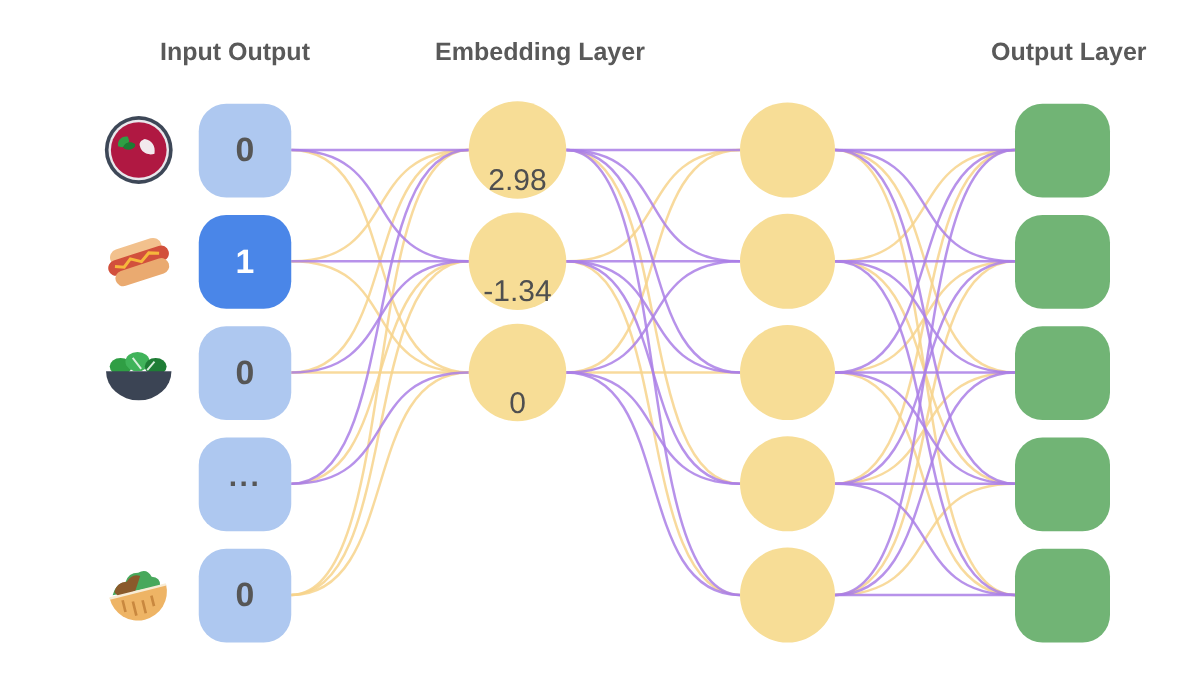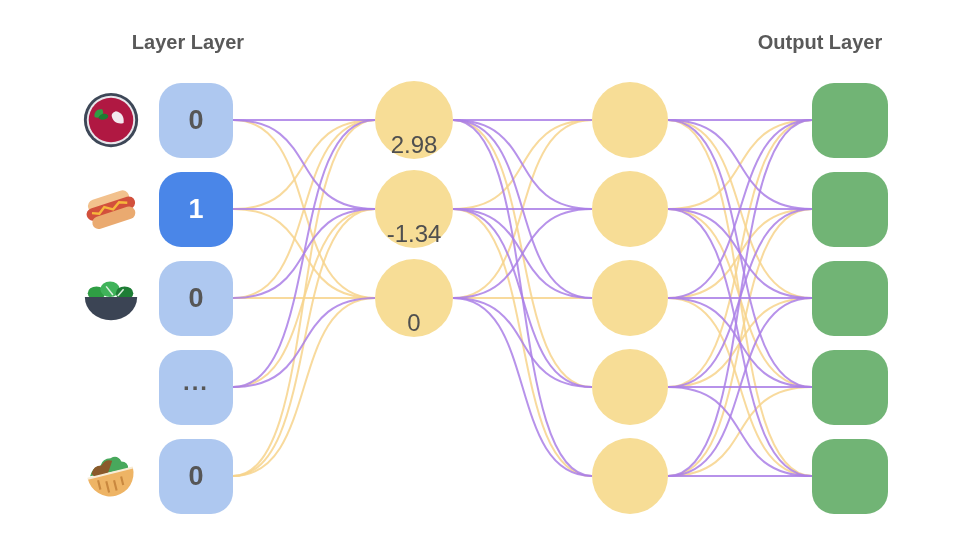--- a/index.html
+++ b/index.html
@@ -83,22 +83,23 @@
       <path d="M668 298 C 757 298, 723 120, 812 120" fill="none" stroke="#aa7fe6" stroke-width="2" opacity="0.85"></path>
       <path d="M668 298 C 757 298, 723 298, 812 298" fill="none" stroke="#aa7fe6" stroke-width="2" opacity="0.85"></path>
       <path d="M668 298 C 757 298, 723 387, 812 387" fill="none" stroke="#aa7fe6" stroke-width="2" opacity="0.85"></path>
       <path d="M668 387 C 757 387, 723 209, 812 209" fill="none" stroke="#aa7fe6" stroke-width="2" opacity="0.85"></path>
       <path d="M668 387 C 757 387, 723 387, 812 387" fill="none" stroke="#aa7fe6" stroke-width="2" opacity="0.85"></path>
       <path d="M668 387 C 757 387, 723 476, 812 476" fill="none" stroke="#aa7fe6" stroke-width="2" opacity="0.85"></path>
       <path d="M668 476 C 757 476, 723 120, 812 120" fill="none" stroke="#aa7fe6" stroke-width="2" opacity="0.85"></path>
       <path d="M668 476 C 757 476, 723 298, 812 298" fill="none" stroke="#aa7fe6" stroke-width="2" opacity="0.85"></path>
       <path d="M668 476 C 757 476, 723 476, 812 476" fill="none" stroke="#aa7fe6" stroke-width="2" opacity="0.85"></path>
     </svg>
-  <div class="layer-title" style="left:188px">Layer Layer</div>
-  <div class="layer-title" style="left:820px">Output Layer</div>
+  <div class="layer-title" style="left:188px">Input Output</div>
+  <div class="layer-title" style="left:432px">Embedding Layer</div>
+  <div class="layer-title" style="left:855px">Output Layer</div>
   <div id="nodes">
       <div class="food-icon" style="left:80px;top:89px;"><svg viewBox="0 0 64 64" width="62" height="62">
           <circle cx="32" cy="32" r="28" fill="#3d4757"></circle>
           <circle cx="32" cy="32" r="25" fill="#e9e7ec"></circle>
           <circle cx="32" cy="32" r="23" fill="#b01842"></circle>
           <path d="M37 23c6 1 9 6 8 12c-5 2-11-1-12-6c-1-3 1-5 4-6z" fill="#f2e9ee"></path>
           <path d="M23 21c-5-1-9 3-8 8c4 2 9-1 9-5z" fill="#2f9e44"></path>
           <path d="M29 27c-4-3-9-1-10 3c3 3 8 2 10-1z" fill="#1c7c33"></path>
         </svg></div>
       <div class="input-box" style="left:159px;top:82.5px;background:#aec8f0;">

